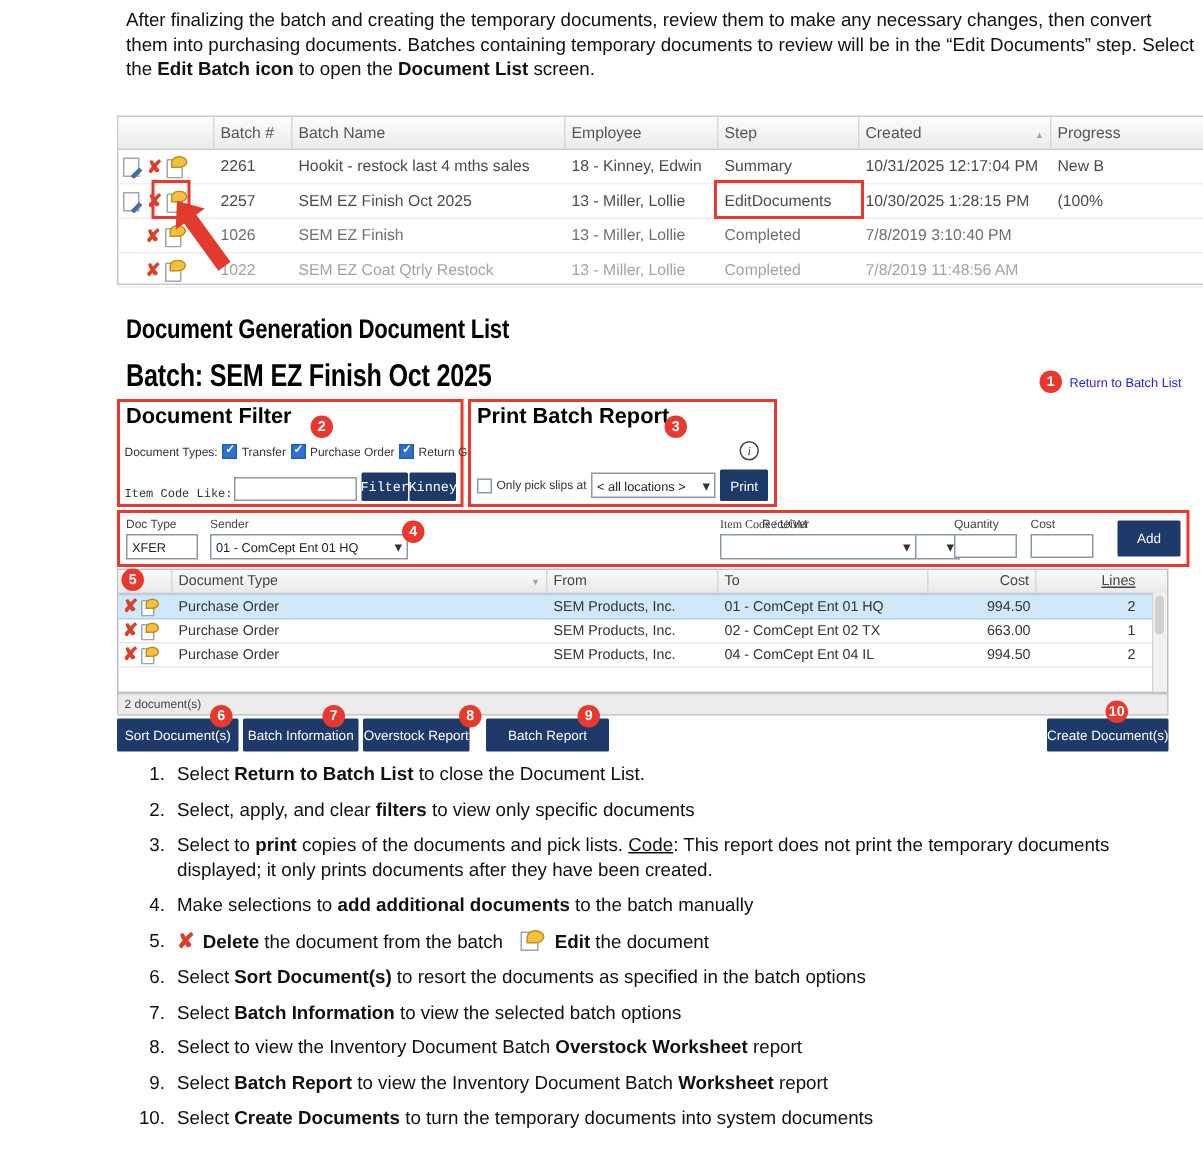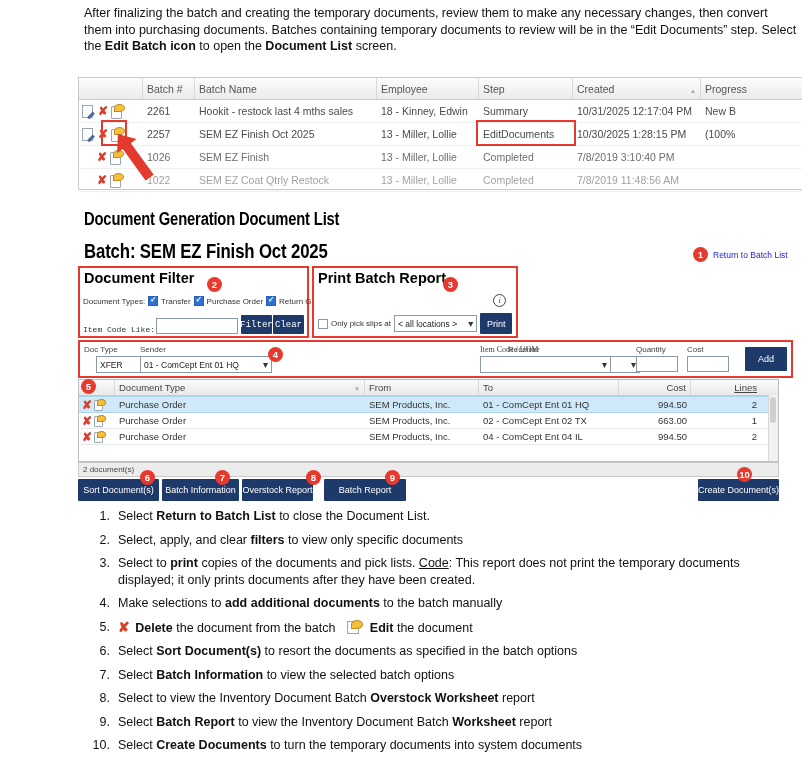--- a/index.html
+++ b/index.html
@@ -223,21 +223,21 @@
       <span class="flabel">Transfer</span>
       <span class="cb"></span>
       <span class="flabel">Purchase Order</span>
       <span class="cb"></span>
       <span class="flabel">Return Goods PO</span>
     </div>
     <div style="position:absolute;left:3px;top:47px;display:flex;align-items:flex-end;gap:1px;width:221px;font-family:Liberation Mono, monospace;">
       <span class="flabel">Item Code Like:</span>
       <input class="tinput" style="width: 82px;" value="">
       <span class="navybtn" style="margin-left:auto;width:31px;height:19px;">Filter</span>
-      <span class="navybtn" style="width:31px;height:19px;">Clear</span>
+      <span class="navybtn" style="width:31px;height:19px;">Kinney</span>
     </div>
   </div>
   <div class="abs badge" style="left:207px;top:277px;">2</div>
 
   <div id="pbpanel" class="abs panel">
     <div class="ptitle" style="position:absolute;left:4px;top:2px;">Print Batch Report</div>
     <span class="info-i" style="position:absolute;right:10px;top:26px;"></span>
     <div style="position:absolute;left:4px;top:45px;display:flex;align-items:center;gap:3px;width:194px;">
       <span class="cb off"></span>
       <span class="flabel">Only pick slips at</span>
@@ -255,21 +255,21 @@
     <span class="flabel" style="left:60px;">Sender</span>
     <span class="flabel" style="left:428px;">Receiver</span>
 
     <span class="flabel" style="left:428px;top:3px;"></span>
     <span class="flabel" style="left:428px;"></span>
 
     <span class="flabel" style="left:400px;font-family:Liberation Serif, serif;">Item Code / UOM</span>
     <span class="flabel" style="left:556px;">Quantity</span>
     <span class="flabel" style="left:607px;">Cost</span>
 
-    <span class="sel ctrl" style="left:16px;width:48px;gap:48px;">
+    <span class="sel ctrl" style="left:4px;width:48px;gap:48px;">
       <span>XFER</span>
       <span class="chev"></span>
     </span>
     <span class="sel ctrl" style="left:60px;width:132px;">
       <span>01 - ComCept Ent 01 HQ</span>
       <span class="chev"></span>
     </span>
 
     <span class="sel ctrl" style="left:428px;width:132px;">
       <span>01 - ComCept Ent 01 HQ</span>

